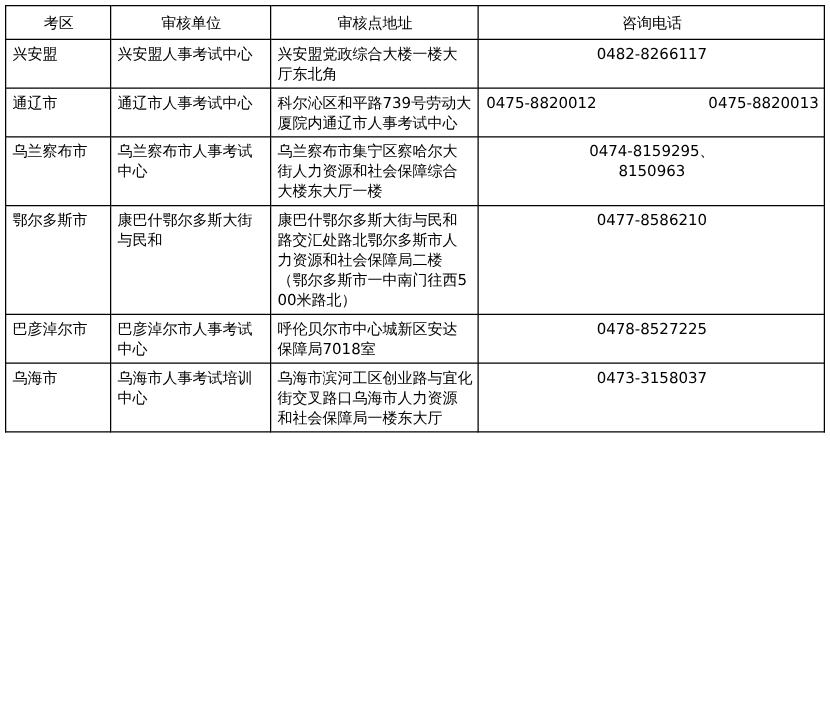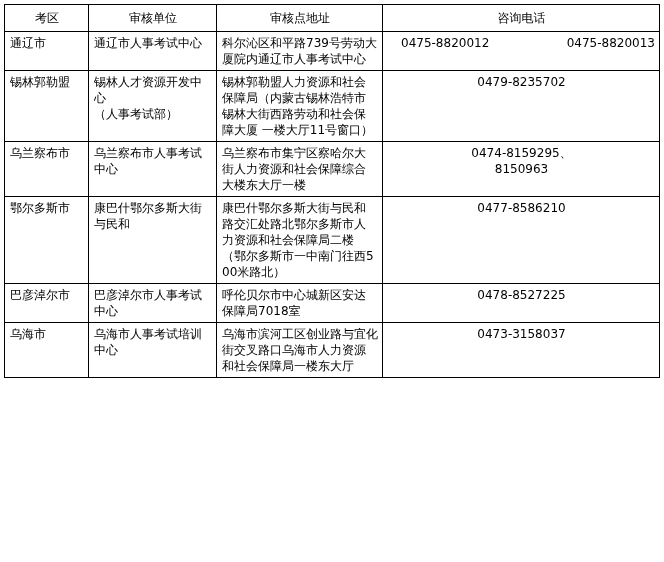--- a/index.html
+++ b/index.html
@@ -46,21 +46,21 @@
 
   td.col-region { text-align: left; }
   td.col-unit { text-align: left; }
   td.col-addr { text-align: left; }
   td.col-phone {
     text-align: center;
     white-space: pre-line;
   }
   td.col-phone.two-col {
     text-align: left;
-    padding-left: 18px;
+    padding-left: 6px;
   }
   .phone-pair {
     display: flex;
     justify-content: space-between;
     width: 100%;
   }
   .phone-pair span { white-space: nowrap; }
   .cell-text { white-space: pre-line; }
 </style>
 </head>
@@ -77,35 +77,32 @@
     <thead>
       <tr>
         <th>考区</th>
         <th>审核单位</th>
         <th>审核点地址</th>
         <th>咨询电话</th>
       </tr>
     </thead>
     <tbody id="table-body">
         <tr>
+          <td class="col-region"><span class="cell-text">兴安盟</span></td>
+          <td class="col-unit"><span class="cell-text">兴安盟人事考试中心</span></td>
+          <td class="col-addr"><span class="cell-text">兴安盟党政综合大楼一楼大
+厅东北角</span></td>
+          <td class="col-phone"><span class="cell-text">0482-8266117</span></td>
+        </tr>
+        <tr>
           <td class="col-region"><span class="cell-text">通辽市</span></td>
           <td class="col-unit"><span class="cell-text">通辽市人事考试中心</span></td>
           <td class="col-addr"><span class="cell-text">科尔沁区和平路739号劳动大
 厦院内通辽市人事考试中心</span></td>
           <td class="col-phone two-col"><span class="phone-pair"><span>0475-8820012</span><span>0475-8820013</span></span></td>
-        </tr>
-        <tr>
-          <td class="col-region"><span class="cell-text">锡林郭勒盟</span></td>
-          <td class="col-unit"><span class="cell-text">锡林人才资源开发中心
-（人事考试部）</span></td>
-          <td class="col-addr"><span class="cell-text">锡林郭勒盟人力资源和社会
-保障局（内蒙古锡林浩特市
-锡林大街西路劳动和社会保
-障大厦 一楼大厅11号窗口）</span></td>
-          <td class="col-phone"><span class="cell-text">0479-8235702</span></td>
         </tr>
         <tr>
           <td class="col-region"><span class="cell-text">乌兰察布市</span></td>
           <td class="col-unit"><span class="cell-text">乌兰察布市人事考试中心</span></td>
           <td class="col-addr"><span class="cell-text">乌兰察布市集宁区察哈尔大
 街人力资源和社会保障综合
 大楼东大厅一楼</span></td>
           <td class="col-phone"><span class="cell-text">0474-8159295、
 8150963</span></td>
         </tr>

